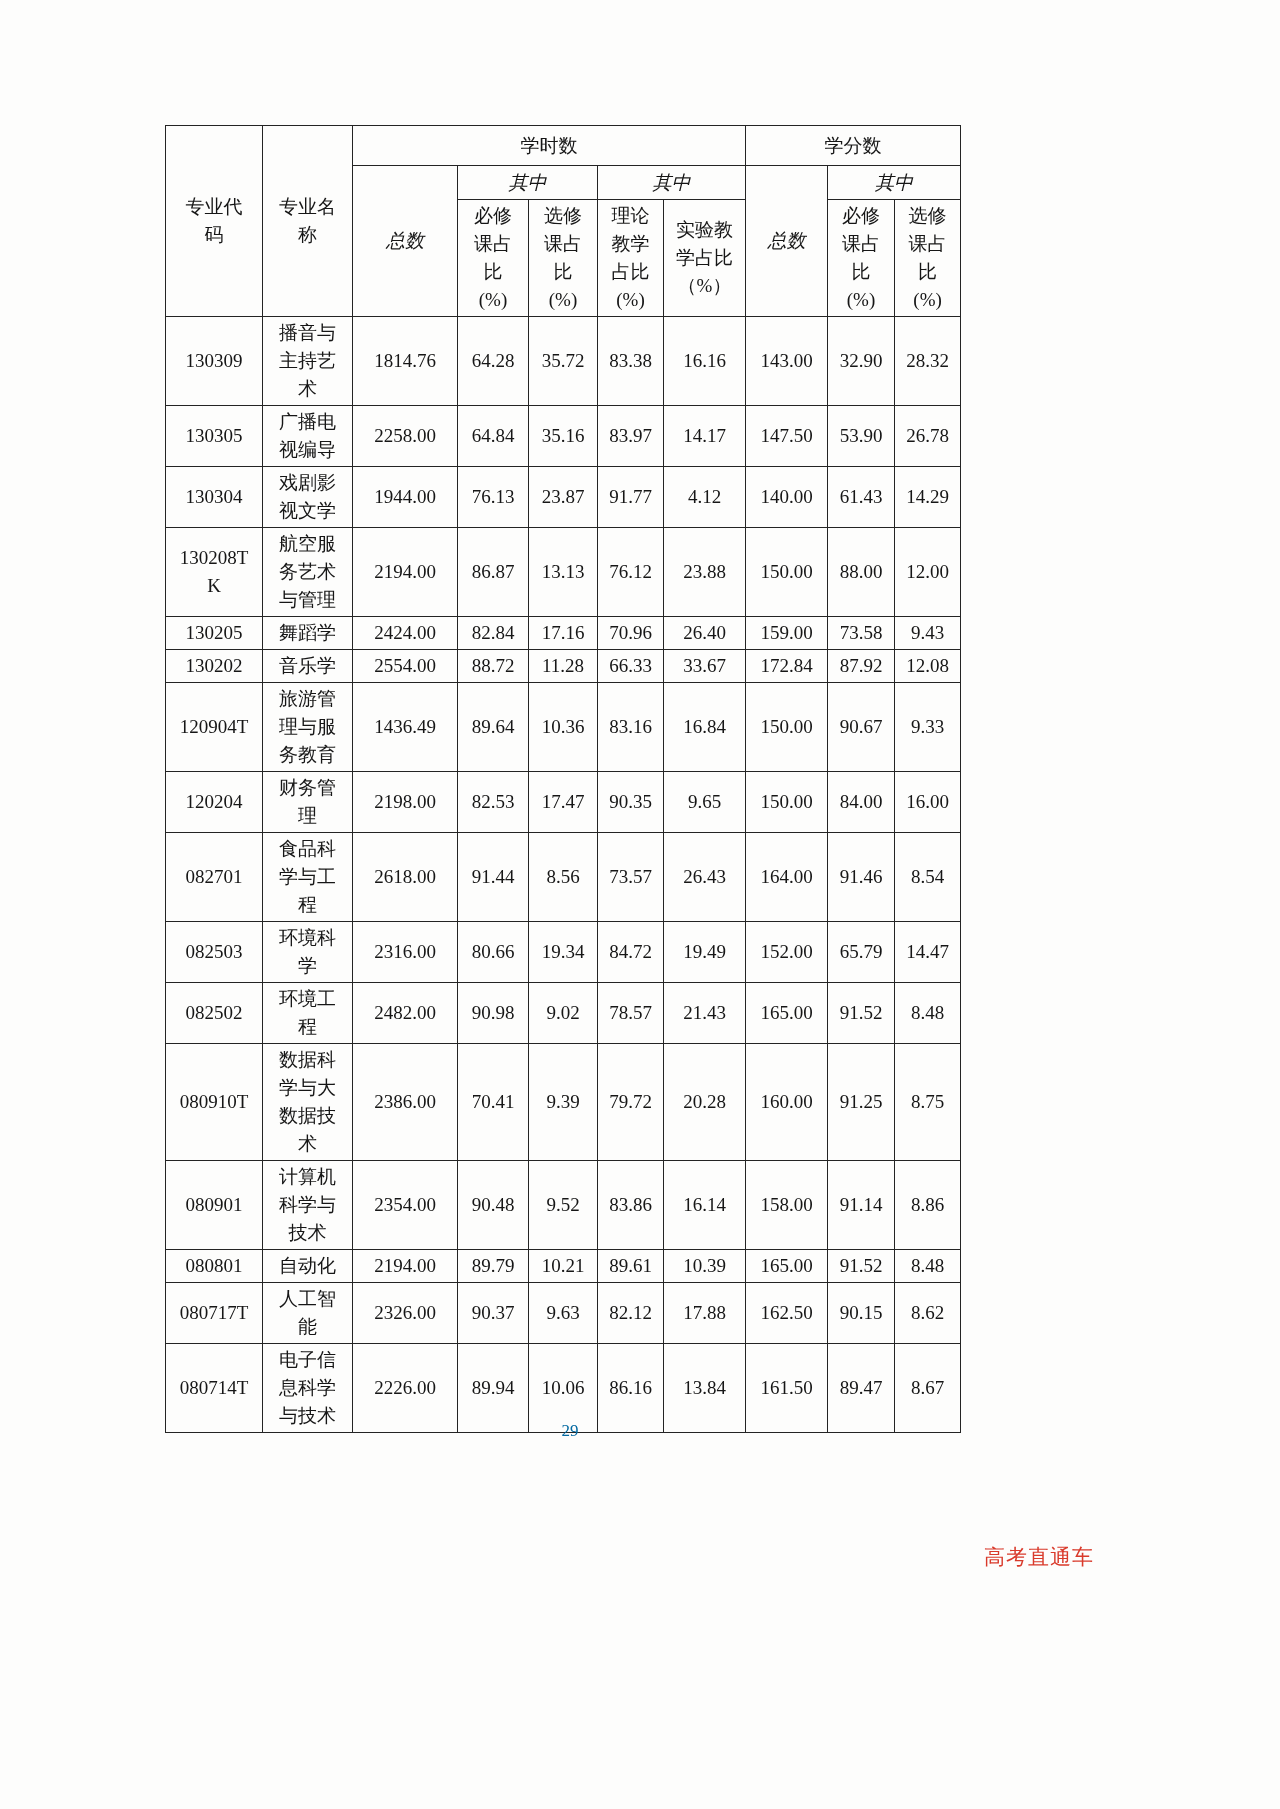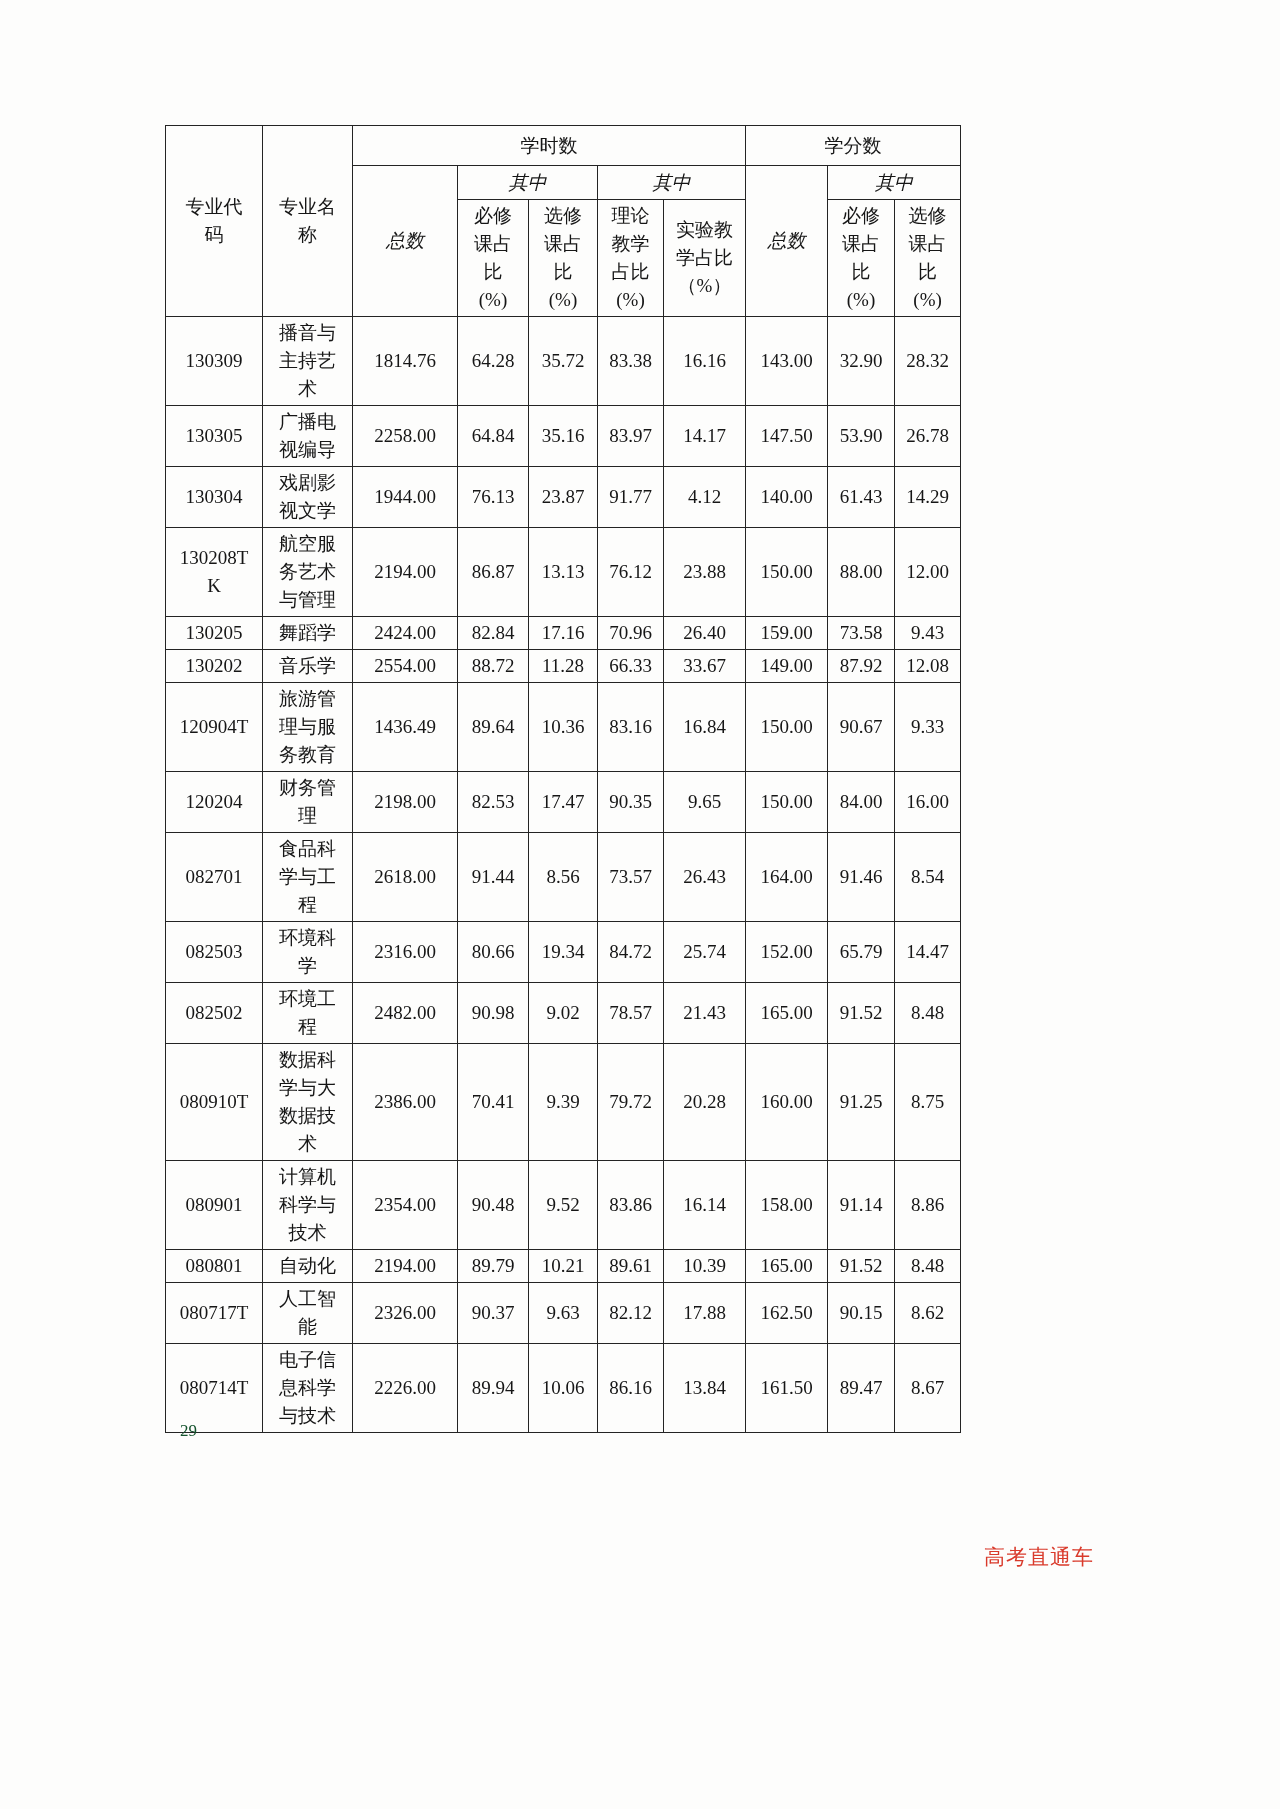--- a/index.html
+++ b/index.html
@@ -43,26 +43,26 @@
   col.c2 { width: 105px; }
   col.c3 { width: 71px; }
   col.c4 { width: 69px; }
   col.c5 { width: 66px; }
   col.c6 { width: 82px; }
   col.c7 { width: 82px; }
   col.c8 { width: 67px; }
   col.c9 { width: 66px; }
   .page-number {
     position: absolute;
-    left: 180px;
+    left: 172px;
     top: 1421px;
     width: 796px;
-    text-align: left;
+    text-align: center;
     font-size: 17px;
-    color: #14532d;
+    color: #0369a1;
   }
   .watermark {
     position: absolute;
     left: 984px;
     top: 1543px;
     font-size: 21px;
     font-weight: normal;
     letter-spacing: 1px;
     color: #d93a2b;
     font-family: "Liberation Sans", "DejaVu Sans", sans-serif;
@@ -197,21 +197,21 @@
           <td>9.43</td>
         </tr>
         <tr>
           <td>130202</td>
           <td>音乐学</td>
           <td>2554.00</td>
           <td>88.72</td>
           <td>11.28</td>
           <td>66.33</td>
           <td>33.67</td>
-          <td>149.00</td>
+          <td>172.84</td>
           <td>87.92</td>
           <td>12.08</td>
         </tr>
         <tr>
           <td>120904T</td>
           <td>旅游管
 理与服
 务教育</td>
           <td>1436.49</td>
           <td>89.64</td>
@@ -250,21 +250,21 @@
           <td>8.54</td>
         </tr>
         <tr>
           <td>082503</td>
           <td>环境科
 学</td>
           <td>2316.00</td>
           <td>80.66</td>
           <td>19.34</td>
           <td>84.72</td>
-          <td>25.74</td>
+          <td>19.49</td>
           <td>152.00</td>
           <td>65.79</td>
           <td>14.47</td>
         </tr>
         <tr>
           <td>082502</td>
           <td>环境工
 程</td>
           <td>2482.00</td>
           <td>90.98</td>

